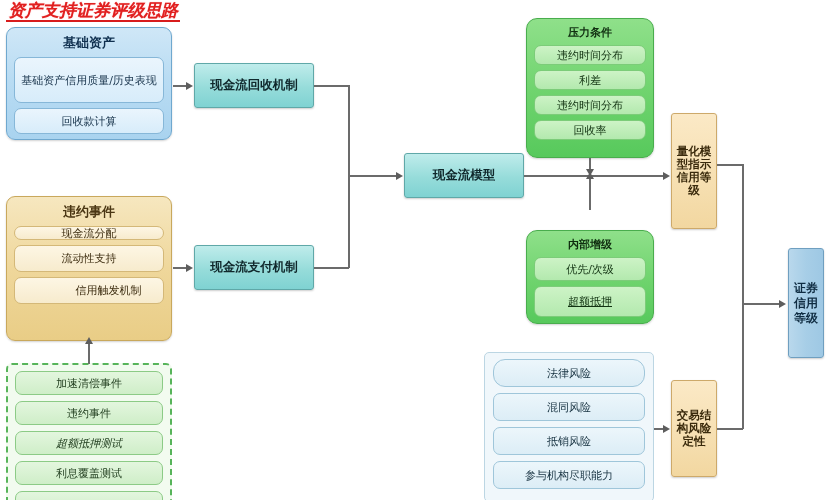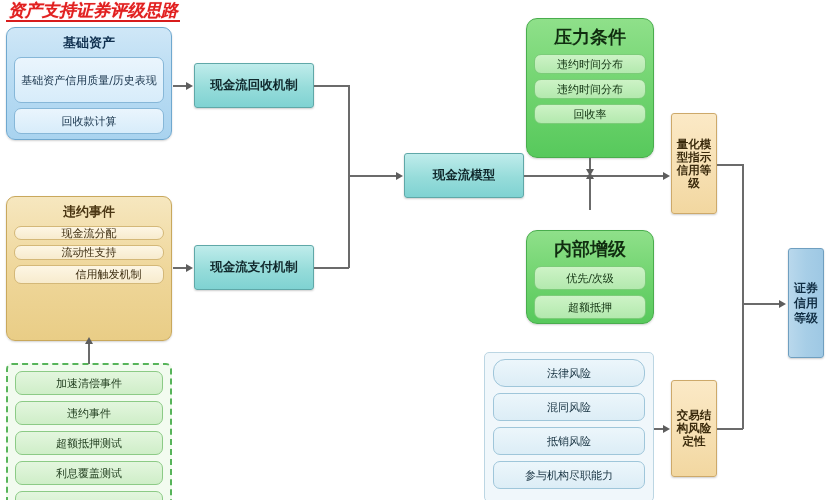--- a/index.html
+++ b/index.html
@@ -93,21 +93,21 @@
   }
 
   
   .green-group{
     background:linear-gradient(180deg,#8fe08a 0%,#6ed36d 55%,#57c95c 100%);
     border:1px solid #49ad4d;
     border-radius:11px;
     box-shadow:0 1px 2px rgba(0,0,0,.18);
     padding:4px 7px 7px 7px;
   }
-  .green-group .grp-head{font-size:18px;padding:2px 0 5px 0;color:#102d10;}
+  .green-group .grp-head{font-size:11px;padding:2px 0 5px 0;color:#102d10;}
   .green-group .chip{
     background:linear-gradient(180deg,#cdf3c6 0%,#b3e9ae 100%);
     border:1px solid #7ccc79;
     border-radius:7px;
     font-size:11px;
     margin-bottom:5px;
     color:#123312;
   }
 
   
@@ -192,59 +192,60 @@
 
   <div class="group blue-group" style="left:6px;top:27px;width:166px;height:113px;">
     <div class="grp-head">基础资产</div>
     <div class="chip" style="height:46px;white-space:normal;line-height:13px;padding:0 4px;">基础资产信用质量/历史表现</div>
     <div class="chip" style="height:26px;">回收款计算</div>
   </div>
 
   <div class="group tan-group" style="left:6px;top:196px;width:166px;height:145px;">
     <div class="grp-head">违约事件</div>
     <div class="chip" style="height:14px;">现金流分配</div>
-    <div class="chip" style="height:15px;">流动性支持</div>
-    <div class="chip" style="height:19px;padding-left:39px;">信用触发机制</div>
+    <div class="chip" style="height:27px;">流动性支持</div>
+    <div class="chip" style="height:27px;padding-left:39px;">信用触发机制</div>
   </div>
 
   <div class="group dash-group" style="left:6px;top:363px;width:166px;height:145px;">
     <div class="chip" style="height:24px;">加速清偿事件</div>
     <div class="chip" style="height:24px;">违约事件</div>
-    <div class="chip" style="height:24px;">超额抵押测试</div>
+    <div class="chip" style="height:24px;font-style:italic;">超额抵押测试</div>
     <div class="chip" style="height:24px;">利息覆盖测试</div>
     <div class="chip" style="height:24px;"></div>
   </div>
 
   <div class="cyan-box" style="left:194px;top:63px;width:120px;height:45px;">现金流回收机制</div>
 
   <div class="cyan-box" style="left:194px;top:245px;width:120px;height:45px;">现金流支付机制</div>
 
   <div class="cyan-box" style="left:404px;top:153px;width:120px;height:45px;">现金流模型</div>
 
   <div class="group green-group" style="left:526px;top:18px;width:128px;height:140px;">
     <div class="grp-head">压力条件</div>
     <div class="chip" style="height:20px;">违约时间分布</div>
+    <div class="chip" style="height:20px;">利差</div>
     <div class="chip" style="height:20px;">违约时间分布</div>
     <div class="chip" style="height:20px;">回收率</div>
   </div>
 
   <div class="group green-group" style="left:526px;top:209px;width:128px;height:94px;margin-top:21px;">
     <div class="grp-head">内部增级</div>
     <div class="chip" style="height:24px;">优先/次级</div>
-    <div class="chip" style="height:24px;">超额抵押</div>
+    <div class="chip" style="height:31px;text-decoration:underline;">超额抵押</div>
   </div>
 
   <div class="group risk-group" style="left:484px;top:352px;width:170px;height:150px;">
     <div class="chip" style="height:28px;border-radius:12px;">法律风险</div>
     <div class="chip" style="height:28px;">混同风险</div>
     <div class="chip" style="height:28px;">抵销风险</div>
     <div class="chip" style="height:28px;">参与机构尽职能力</div>
   </div>
 
-  <div class="vtan-box" style="left:671px;top:113px;width:46px;height:101px;">量化模型指示信用等级</div>
+  <div class="vtan-box" style="left:671px;top:113px;width:46px;height:116px;">量化模型指示信用等级</div>
 
   <div class="vtan-box" style="left:671px;top:380px;width:46px;height:97px;">交易结构风险定性</div>
 
   <div class="vblue-box" style="left:788px;top:248px;width:36px;height:110px;">证券信用等级</div>
 
   <div class="ln ln-h" style="left:173px;top:85px;width:14px;"></div>
   <div class="arw arw-r" style="left:186px;top:81.5px;"></div>
 
   <div class="ln ln-h" style="left:173px;top:267px;width:14px;"></div>
   <div class="arw arw-r" style="left:186px;top:263.5px;"></div>

